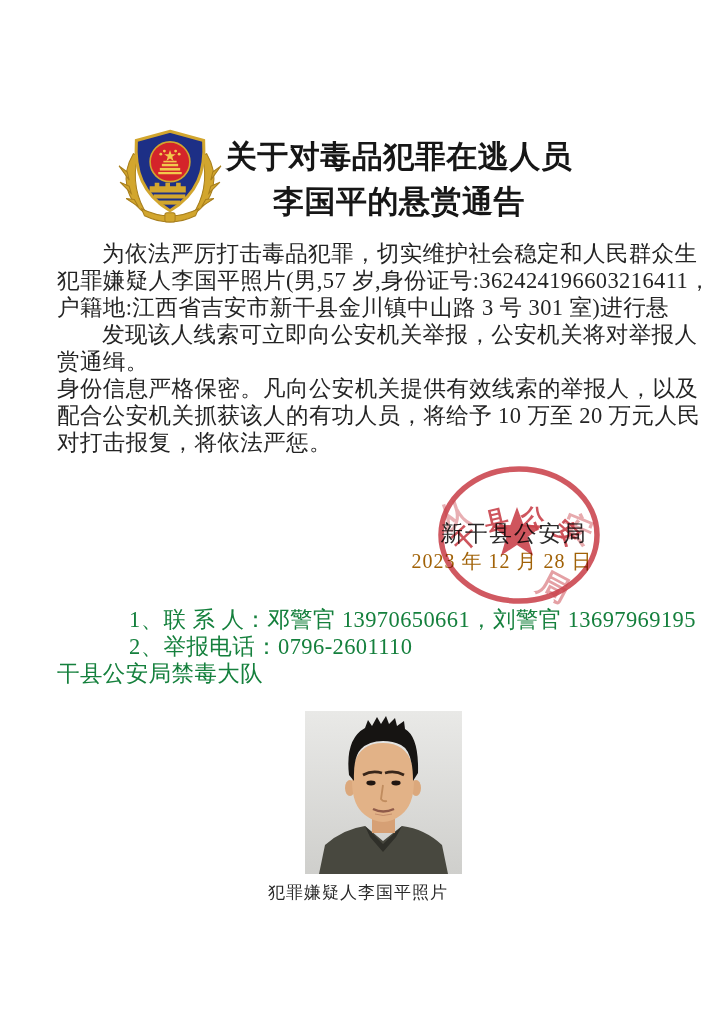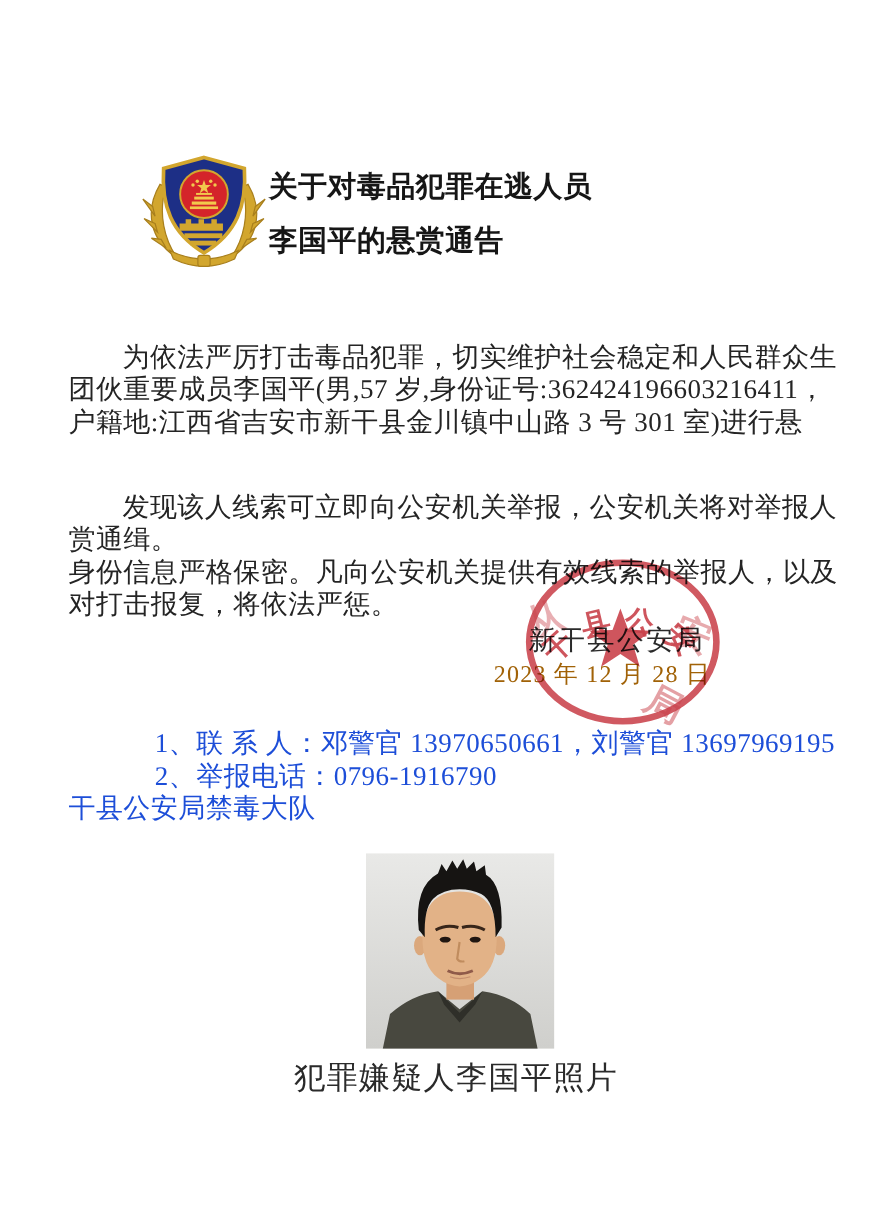--- a/index.html
+++ b/index.html
@@ -3,43 +3,43 @@
 <meta charset="utf-8">
 <style>
   html,body{margin:0;padding:0;background:#ffffff;}
   .page{
     position:relative;width:724px;height:1024px;background:#ffffff;overflow:hidden;
     font-family:"Liberation Serif","DejaVu Serif",serif;color:#222222;
   }
   
   .badge{position:absolute;left:117px;top:119px;width:106px;height:106px;}
   .title{
-    position:absolute;left:224px;top:134px;width:350px;text-align:left;
-    font-size:24px;font-weight:bold;color:#161616;line-height:45px;letter-spacing:0.5px;
+    position:absolute;left:224px;top:134px;width:350px;text-align:center;
+    font-size:31px;font-weight:bold;color:#161616;line-height:45px;letter-spacing:0.5px;
     white-space:nowrap;
   }
   
   .bodytext{position:absolute;left:57px;top:240px;width:615px;font-size:22.5px;color:#242424;}
   .bline{height:27px;line-height:27px;white-space:nowrap;letter-spacing:0.4px;}
-  .indent{text-indent:2em;margin-top:44px;}
+  .indent{text-indent:2em;}
   
   .sig-org{position:absolute;left:394px;top:518px;width:240px;text-align:center;
     font-size:22.5px;color:#2a2a2a;white-space:nowrap;letter-spacing:2px;}
   .sig-date{position:absolute;left:382px;top:548px;width:240px;text-align:center;
     font-size:20px;color:#a16207;white-space:nowrap;letter-spacing:1px;}
   .seal{position:absolute;left:435px;top:463px;width:168px;height:146px;
     mix-blend-mode:multiply;opacity:0.93;}
   
-  .contacts{position:absolute;left:57px;top:606px;width:618px;font-size:22.5px;color:#1d4ed8;}
+  .contacts{position:absolute;left:57px;top:606px;width:618px;font-size:22.5px;color:#15803d;}
   .cline{height:27px;line-height:27px;white-space:nowrap;letter-spacing:0.4px;}
   .c-ind{padding-left:72px;}
   
   .photo{position:absolute;left:305px;top:711px;width:157px;height:163px;}
-  .caption{position:absolute;left:245px;top:881px;width:262px;text-align:center;
-    font-size:26px;color:#2a2a2a;white-space:nowrap;letter-spacing:1px;}
+  .caption{position:absolute;left:227px;top:881px;width:262px;text-align:center;
+    font-size:17px;color:#2a2a2a;white-space:nowrap;letter-spacing:1px;}
 </style>
 </head>
 <body>
 
 <div class="page">
 
   <svg class="badge" viewBox="0 0 104 104">
 
     <g fill="#d2a62e" stroke="#a87f1d" stroke-width="1">
       <path d="M16,34 C3,56 8,80 30,94 C20,80 14,58 21,36 Z"></path>
@@ -76,25 +76,26 @@
     </g>
   </svg>
 
   <div class="title">
     <div>关于对毒品犯罪在逃人员</div>
     <div>李国平的悬赏通告</div>
   </div>
 
   <div class="bodytext">
     <div class="bline indent">为依法严厉打击毒品犯罪，切实维护社会稳定和人民群众生</div>
-    <div class="bline">团伙重要成员李国平(男,57 岁,身份证号:362424196603216411，</div>
+    <div class="bline">犯罪嫌疑人李国平照片(男,57 岁,身份证号:362424196603216411，</div>
     <div class="bline">户籍地:江西省吉安市新干县金川镇中山路 3 号 301 室)进行悬</div>
     <div class="bline indent">发现该人线索可立即向公安机关举报，公安机关将对举报人</div>
     <div class="bline">赏通缉。</div>
     <div class="bline">身份信息严格保密。凡向公安机关提供有效线索的举报人，以及</div>
+    <div class="bline">配合公安机关抓获该人的有功人员，将给予 10 万至 20 万元人民</div>
     <div class="bline">对打击报复，将依法严惩。</div>
   </div>
 
   <div class="sig-org">新干县公安局</div>
   <div class="sig-date">2023 年 12 月 28 日</div>
 
   <svg class="seal" viewBox="0 0 168 146">
     <ellipse cx="84" cy="72" rx="78" ry="66" fill="none" stroke="#c5333d" stroke-width="5.5" opacity="0.88"></ellipse>
     <polygon points="82,44 88.6,62.1 107.8,62.6 92.6,74.3 98.1,92.7 82,81.9 65.9,92.7 71.4,74.3 56.2,62.6 75.4,62.1" fill="#c5333d" opacity="0.9"></polygon>
     <path id="sealArc" d="M 24,100 A 63,55 0 0 1 144,100" fill="none"></path>
@@ -104,21 +105,21 @@
 
     <g font-size="31" fill="#c5333d" font-weight="bold" font-family="Liberation Serif, DejaVu Serif, serif">
       <text x="8" y="68" opacity="0.42" transform="rotate(-18 8 68)">从</text>
       <text x="124" y="70" opacity="0.45" transform="rotate(22 124 70)">安</text>
       <text x="100" y="126" opacity="0.5" transform="rotate(28 100 126)">局</text>
     </g>
   </svg>
 
   <div class="contacts">
     <div class="cline c-ind">1、联 系 人：邓警官 13970650661，刘警官 13697969195</div>
-    <div class="cline c-ind">2、举报电话：0796-1916790</div>
+    <div class="cline c-ind">2、举报电话：0796-2601110</div>
     <div class="cline">干县公安局禁毒大队</div>
   </div>
 
   <svg class="photo" viewBox="0 0 157 163">
     <defs>
       <linearGradient id="pbg" x1="0" y1="0" x2="0" y2="1">
         <stop offset="0" stop-color="#e9e9e7"></stop>
           <stop offset="1" stop-color="#cfcfcc"></stop>
       </linearGradient>
     </defs>

